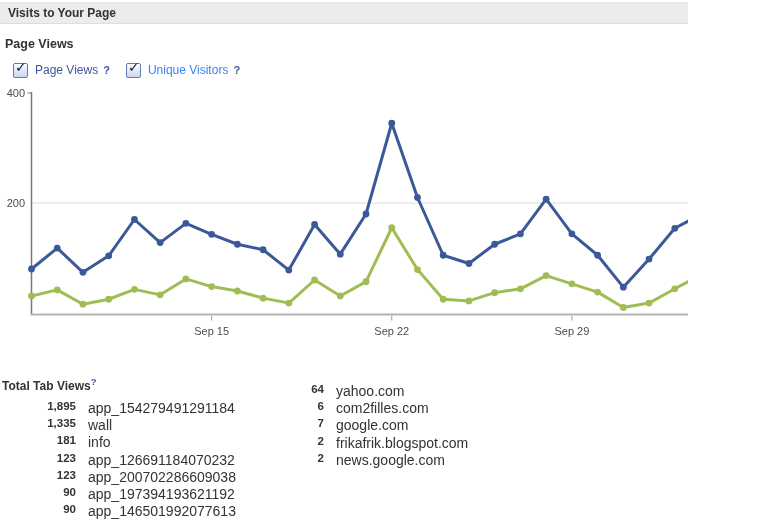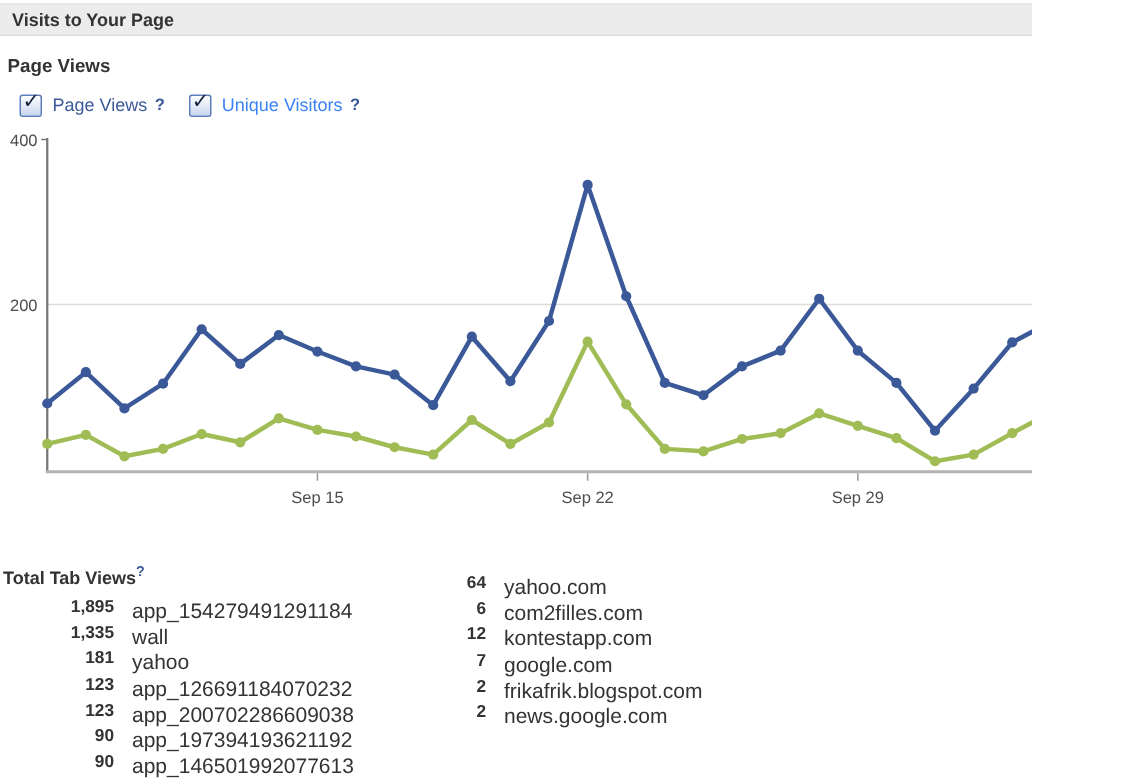--- a/index.html
+++ b/index.html
@@ -147,21 +147,21 @@
         <div class="lrow">
           <span class="val">1,895</span>
           <span class="lbl">app_154279491291184</span>
         </div>
         <div class="lrow">
           <span class="val">1,335</span>
           <span class="lbl">wall</span>
         </div>
         <div class="lrow">
           <span class="val">181</span>
-          <span class="lbl">yahoo</span>
+          <span class="lbl">info</span>
         </div>
         <div class="lrow">
           <span class="val">123</span>
           <span class="lbl">app_126691184070232</span>
         </div>
         <div class="lrow">
           <span class="val">123</span>
           <span class="lbl">app_200702286609038</span>
         </div>
         <div class="lrow">
@@ -179,24 +179,20 @@
     <div class="rows">
         <div class="lrow">
           <span class="val">64</span>
           <span class="lbl">yahoo.com</span>
         </div>
         <div class="lrow">
           <span class="val">6</span>
           <span class="lbl">com2filles.com</span>
         </div>
         <div class="lrow">
-          <span class="val">12</span>
-          <span class="lbl">kontestapp.com</span>
-        </div>
-        <div class="lrow">
           <span class="val">7</span>
           <span class="lbl">google.com</span>
         </div>
         <div class="lrow">
           <span class="val">2</span>
           <span class="lbl">frikafrik.blogspot.com</span>
         </div>
         <div class="lrow">
           <span class="val">2</span>
           <span class="lbl">news.google.com</span>

